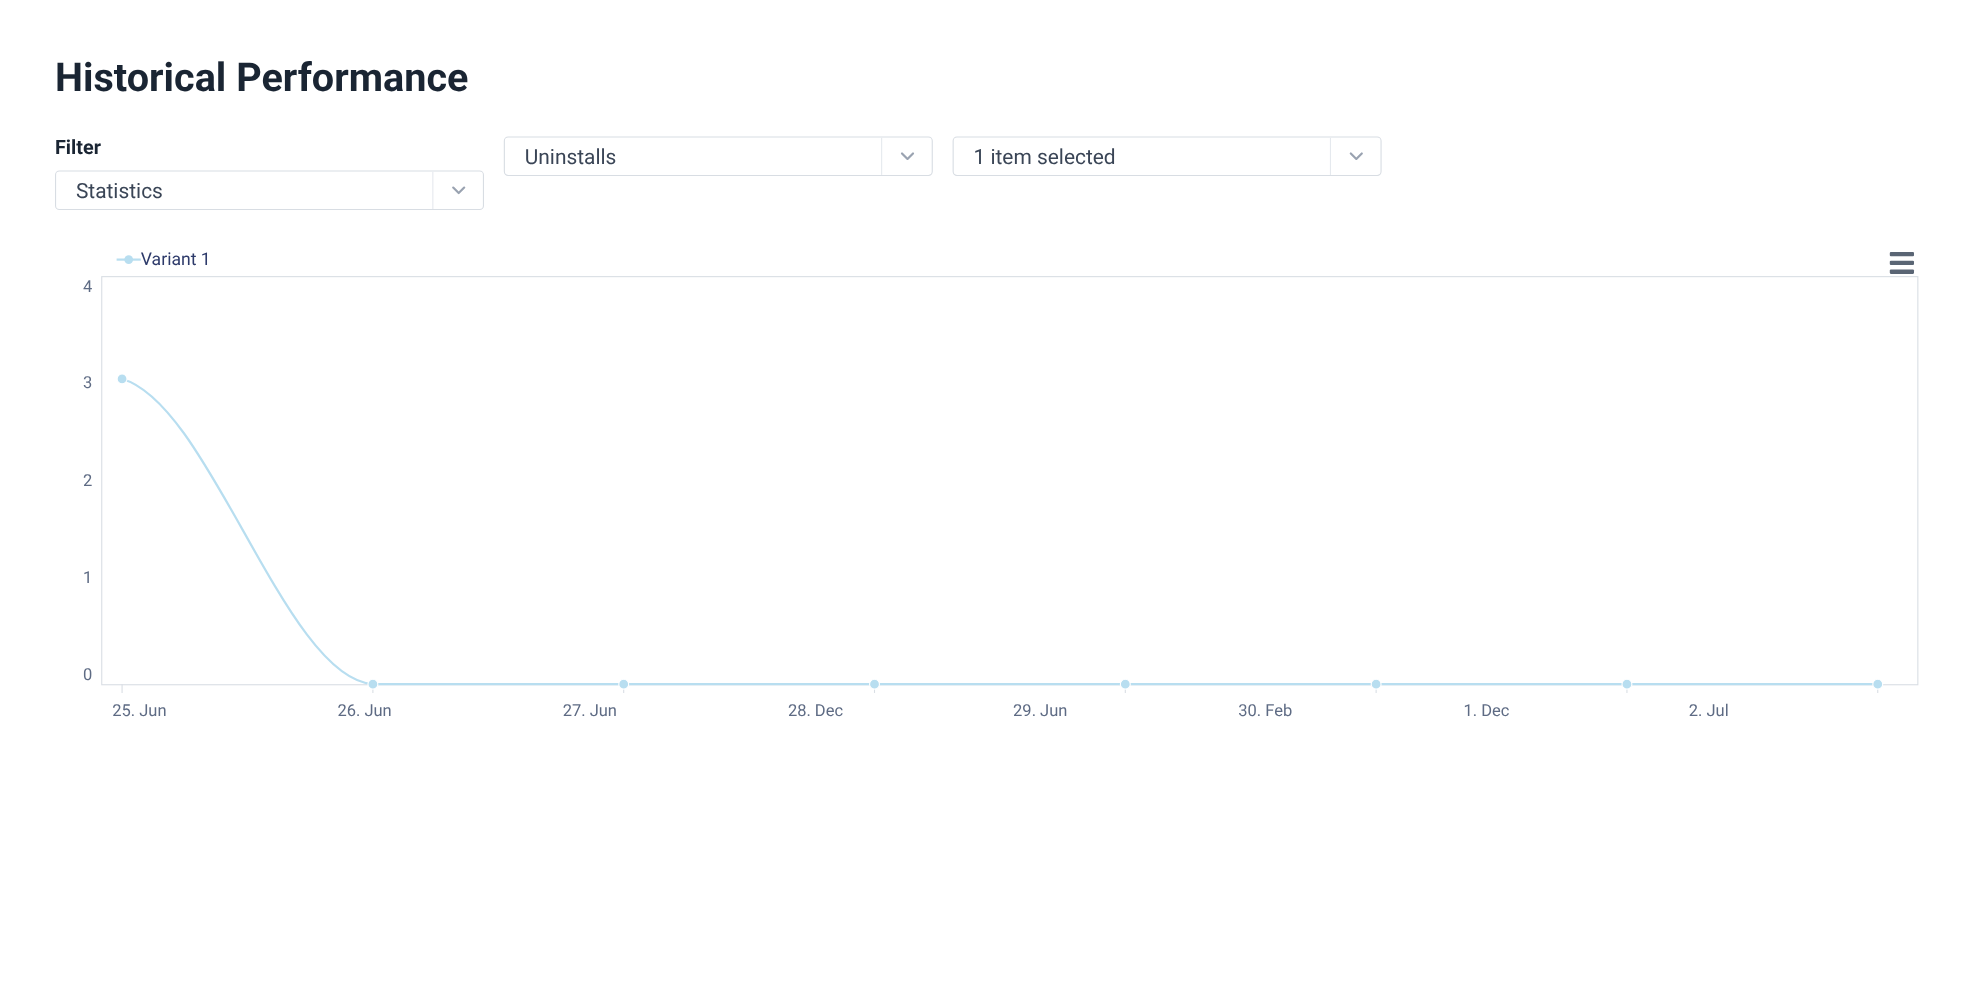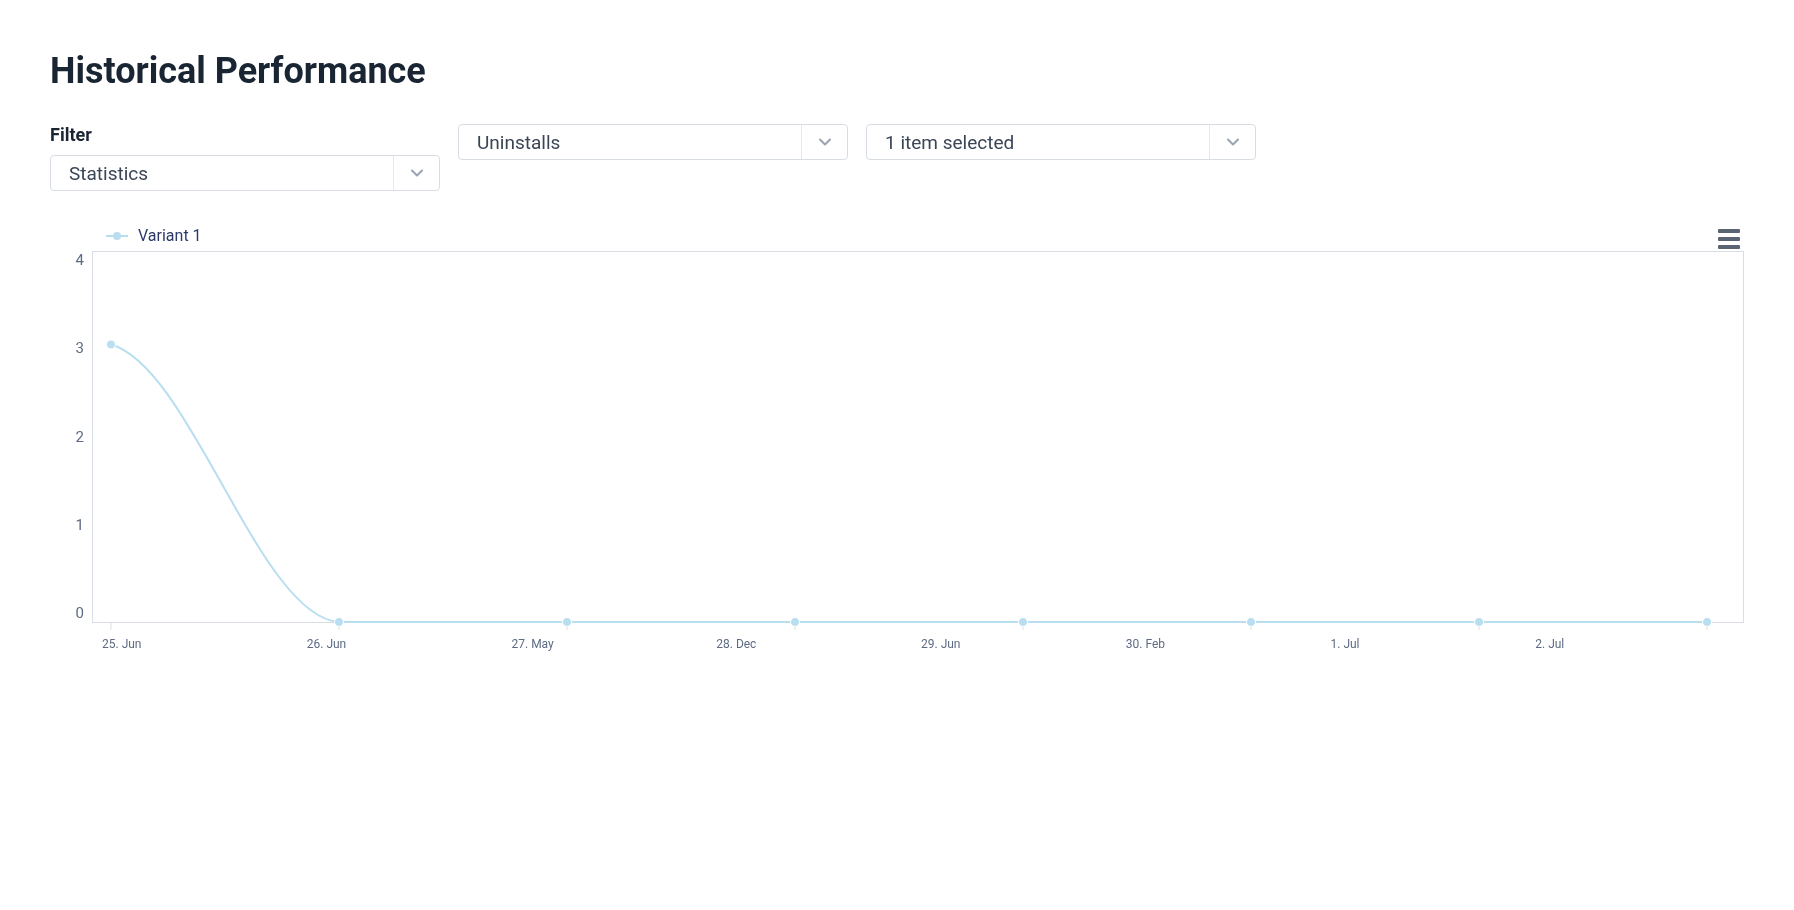--- a/index.html
+++ b/index.html
@@ -79,21 +79,20 @@
     display: block;
     height: 4px;
     width: 22px;
     background: #5a6574;
     border-radius: 1px;
   }
   .chart-body { margin-top: 45px; }
   .legend {
     display: flex;
     align-items: center;
-    gap: 10px;
     margin-left: 56px;
     margin-bottom: 6px;
   }
   .legend-swatch {
     width: 22px;
     height: 2px;
     background: #b8def0;
     position: relative;
   }
   .legend-swatch::after {
@@ -140,21 +139,21 @@
     overflow: visible;
   }
   .x-axis {
     display: flex;
     justify-content: space-between;
     margin-left: 42px;
     margin-top: 14px;
     padding: 0 10px;
   }
   .x-tick {
-    font-size: 12px;
+    font-size: 15px;
     color: #5e6b84;
     flex: 1;
     text-align: left;
     padding-left: 6px;
   }
   .x-tick:first-child { padding-left: 0; }
 </style>
 </head>
 <body>
 
@@ -243,22 +242,22 @@
             <circle cx="1387.7142857142856" cy="372" r="4.5" fill="#b8def0" stroke="#fff" stroke-width="1"></circle>
             <circle cx="1616" cy="372" r="4.5" fill="#b8def0" stroke="#fff" stroke-width="1"></circle>
           </svg>
       </div>
 
     </div>
 
     <div class="x-axis">
       <span class="x-tick">25. Jun</span>
       <span class="x-tick">26. Jun</span>
-      <span class="x-tick">27. May</span>
+      <span class="x-tick">27. Jun</span>
       <span class="x-tick">28. Dec</span>
       <span class="x-tick">29. Jun</span>
       <span class="x-tick">30. Feb</span>
-      <span class="x-tick">1. Jul</span>
+      <span class="x-tick">1. Dec</span>
       <span class="x-tick">2. Jul</span>
     </div>
 
   </div>
 </div>
 
 </body></html>

